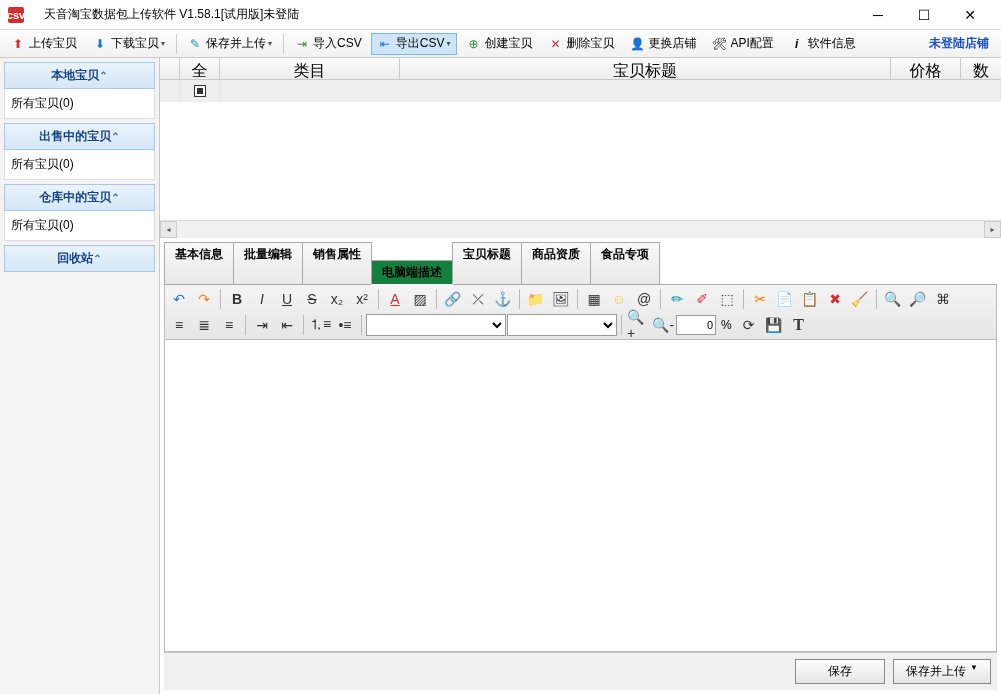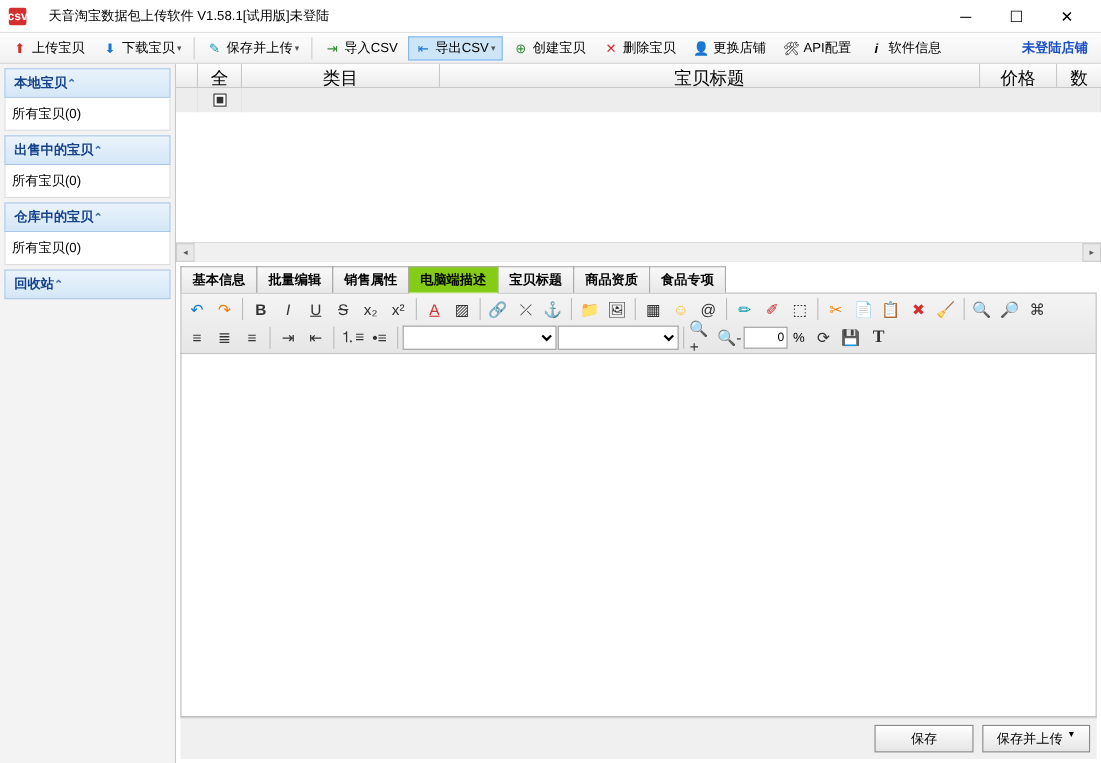--- a/index.html
+++ b/index.html
@@ -14,41 +14,41 @@
 .tb-btn { display: flex; align-items: center; padding: 2px 6px; height: 22px; border: 1px solid transparent; cursor: default; white-space: nowrap; }
 .tb-btn.active { border: 1px solid #7eb4ea; background: #cde6f7; }
 .tb-btn .ico { width: 14px; height: 14px; margin-right: 4px; display: inline-flex; align-items: center; justify-content: center; }
 .tb-sep { width: 1px; height: 20px; background: #ccc; margin: 0 2px; }
 .tb-drop { font-size: 8px; margin-left: 2px; color: #555; }
 .login-status { margin-left: auto; color: #1a4fc7; font-weight: bold; padding-right: 8px; cursor: default; }
 
 .main { display: flex; height: calc(100% - 58px); }
 .sidebar { width: 160px; background: #f3f3f4; border-right: 1px solid #c9c9c9; padding: 4px; }
 .side-group { margin-bottom: 4px; }
-.side-header { background: linear-gradient(#eaf3fb, #d4e7f7); border: 1px solid #a9c7e8; padding: 4px 8px; font-weight: bold; color: #15428b; display: flex; justify-content: flex-start; align-items: center; cursor: default; }
+.side-header { background: linear-gradient(#eaf3fb, #d4e7f7); border: 1px solid #a9c7e8; padding: 4px 8px; font-weight: bold; color: #15428b; display: flex; justify-content: center; align-items: center; cursor: default; }
 .side-header .chev { color: #3b6ea5; font-size: 10px; }
 .side-item { background: #fff; border: 1px solid #ddd; border-top: none; padding: 6px 6px; cursor: default; }
 
 .content { flex: 1; display: flex; flex-direction: column; min-width: 0; }
 .grid-area { height: 180px; display: flex; flex-direction: column; border-bottom: 1px solid #c9c9c9; }
 .grid-head { display: flex; background: linear-gradient(#fdfdfd, #ececec); border-bottom: 1px solid #c9c9c9; height: 22px; }
 .grid-col { border-right: 1px solid #c9c9c9; padding: 3px 6px; text-align: center; font-size: 16px; overflow: hidden; }
 .grid-body { flex: 1; overflow: auto; background: #fff; }
 .grid-row { display: flex; height: 22px; background: #ededed; align-items: center; }
 .grid-cell { border-right: 1px solid #e5e5e5; padding: 2px 6px; text-align: center; height: 100%; display: flex; align-items: center; justify-content: center; }
 .cbx { width: 12px; height: 12px; border: 1px solid #333; display: inline-block; position: relative; background: #fff; }
 .cbx::after { content: ''; position: absolute; inset: 2px; background: #333; }
 .hscroll { height: 17px; background: #f0f0f0; border-top: 1px solid #ddd; display: flex; align-items: center; }
 .hscroll .arrow { width: 17px; height: 17px; background: #e8e8e8; border: 1px solid #ccc; display: flex; align-items: center; justify-content: center; font-size: 8px; color: #555; }
 .hscroll .track { flex: 1; height: 17px; background: #f0f0f0; }
 
 .tabs-area { flex: 1; display: flex; flex-direction: column; padding: 4px; min-height: 0; }
 .tabrow { display: flex; border-bottom: 1px solid #aaa; }
 .tab { padding: 3px 10px; border: 1px solid #aaa; border-bottom: none; margin-right: -1px; background: linear-gradient(#f9f9f9,#e8e8e8); cursor: default; position: relative; font-weight: bold; }
-.tab.active { background: #84cc16; z-index: 2; border-bottom: 1px solid #fff; margin-bottom: -1px; }
+.tab.active { background: #15803d; z-index: 2; border-bottom: 1px solid #fff; margin-bottom: -1px; margin-top: 18px; }
 .subtabrow { display: flex; border-bottom: 1px solid #aaa; margin-top: 2px; }
 
 .editor-toolbar { background: linear-gradient(#f4f4f4,#e6e6e6); border: 1px solid #bbb; border-top: none; padding: 2px; display: flex; flex-wrap: wrap; align-items: center; gap: 1px; }
 .ed-btn { width: 24px; height: 24px; border: 1px solid transparent; display: flex; align-items: center; justify-content: center; font-size: 14px; cursor: default; color: #333; }
 .ed-sep { width: 1px; height: 20px; background: #bbb; margin: 0 3px; }
 .ed-select { height: 22px; border: 1px solid #999; background: #fff; font-size: 11px; }
 .ed-input { height: 20px; width: 40px; border: 1px solid #999; text-align: right; padding: 0 2px; font-size: 11px; }
 
 .editor-body { flex: 1; background: #fff; border: 1px solid #bbb; border-top: none; overflow-y: scroll; }
 

